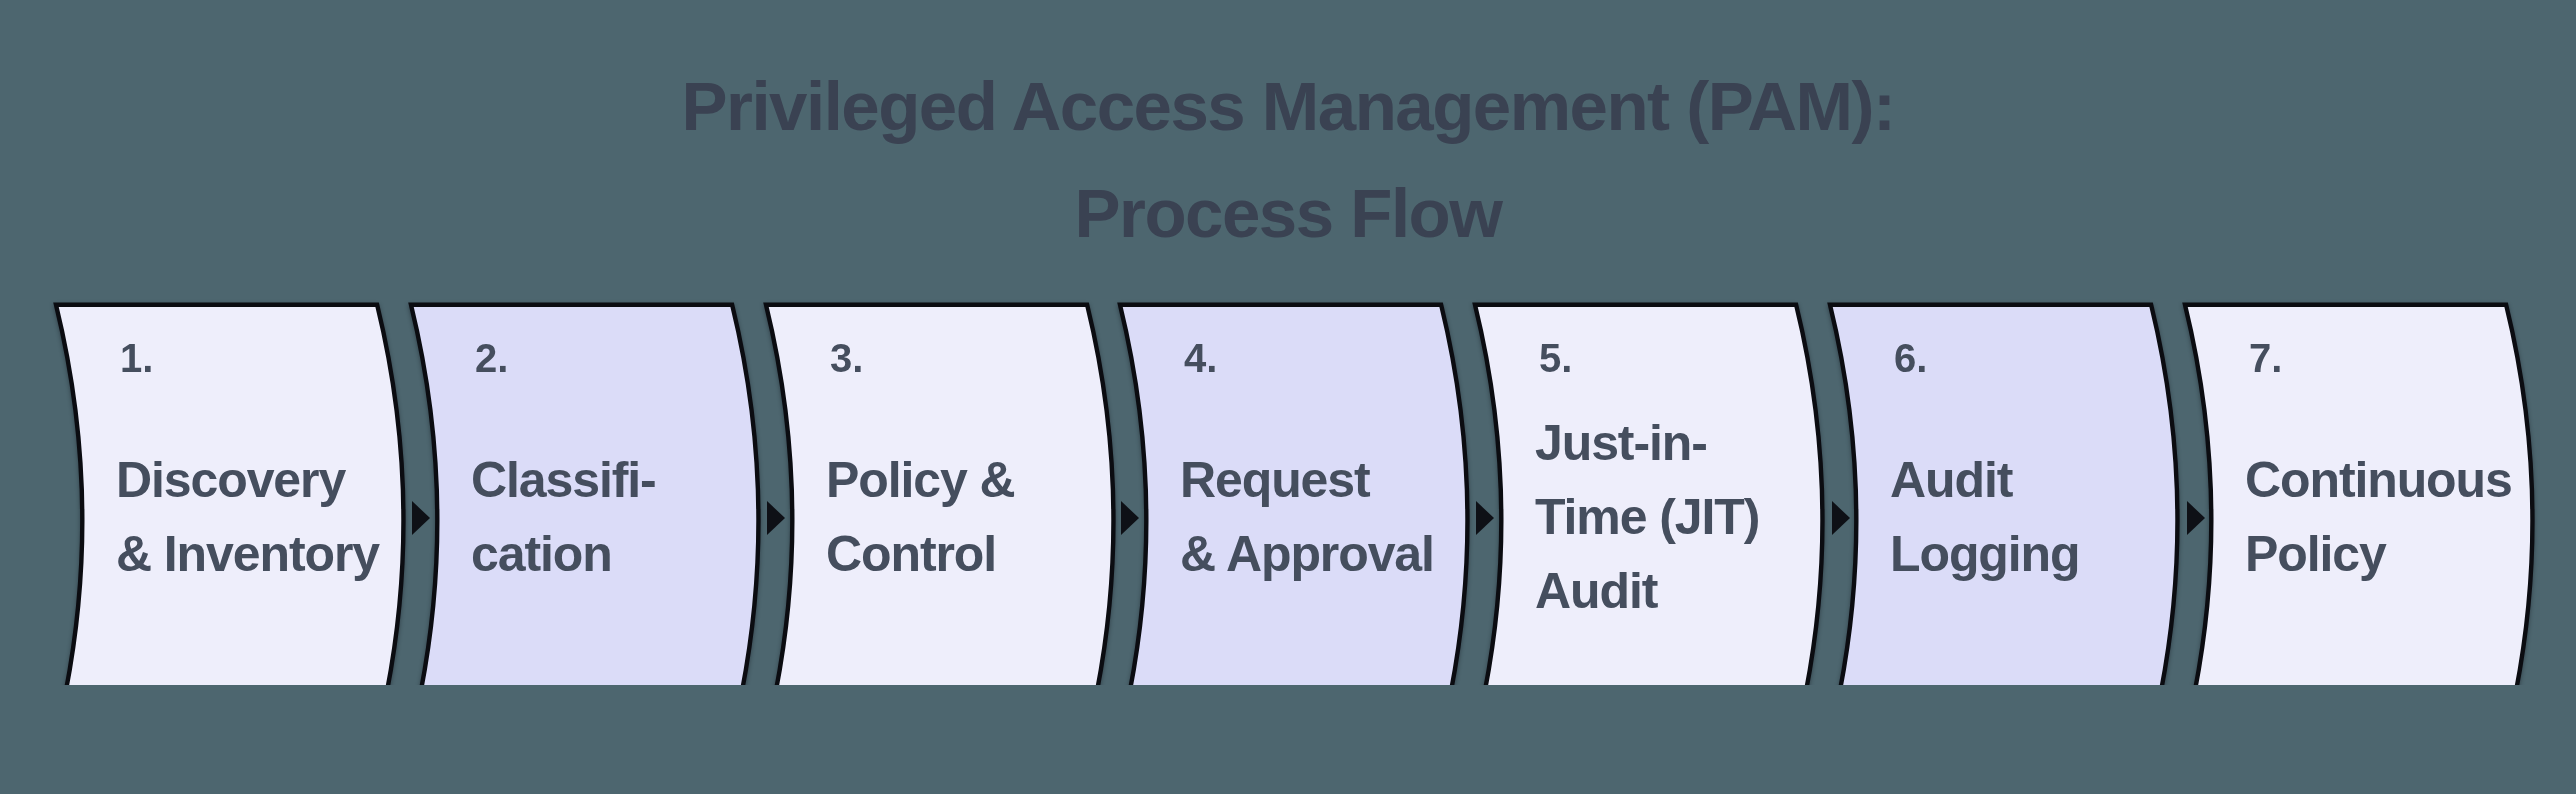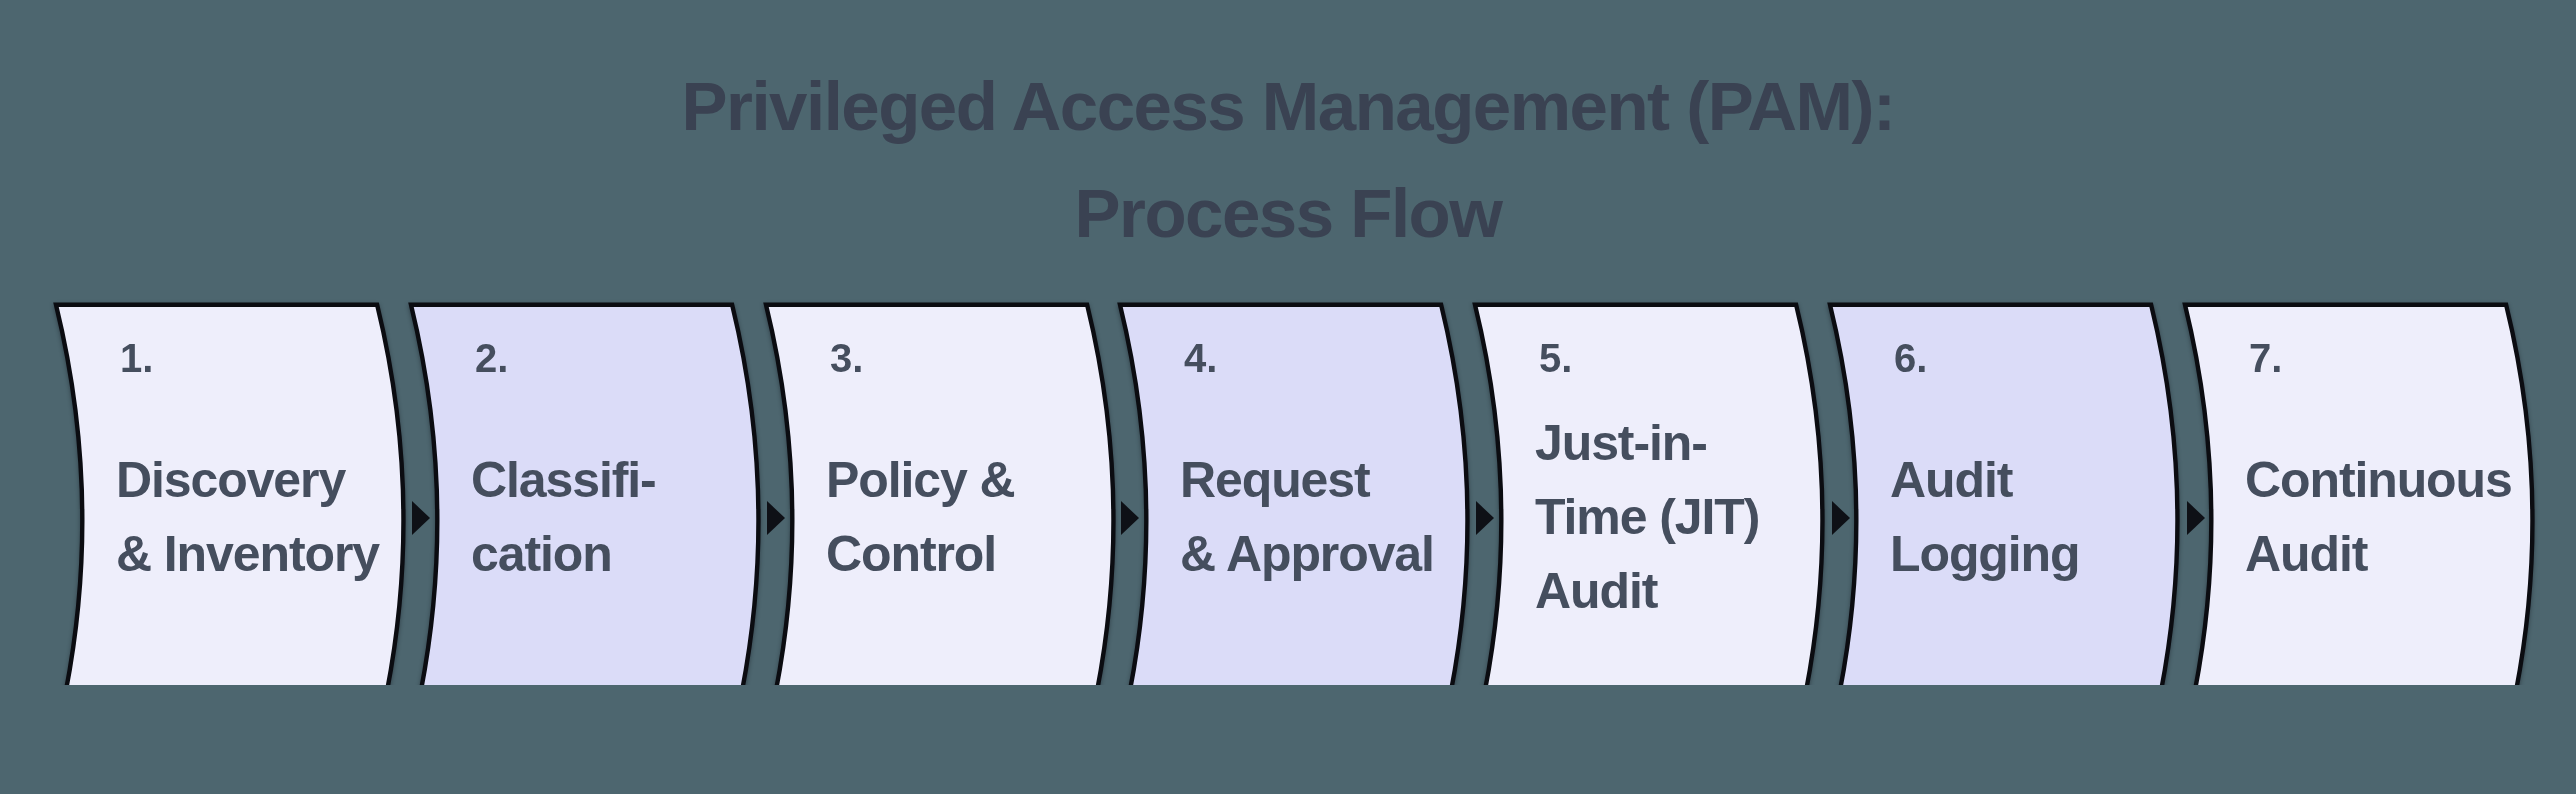--- a/index.html
+++ b/index.html
@@ -122,21 +122,21 @@
     <div class="label">Audit
 Logging</div>
   </div>
 
   <div class="card light" style="left:2182px">
     <svg class="shape" viewBox="-12 -12 531 622" aria-hidden="true">
       <path class="flag" d="M4,4 L443,4 Q515,299 443,594 L4,594 Q76,299 4,4 Z"></path>
     </svg>
     <div class="num">7.</div>
     <div class="label">Continuous
-Audit</div>
+Policy</div>
   </div>
 
   <div class="arrow" style="left:412px"></div>
   <div class="arrow" style="left:767px"></div>
   <div class="arrow" style="left:1121px"></div>
   <div class="arrow" style="left:1476px"></div>
   <div class="arrow" style="left:1832px"></div>
   <div class="arrow" style="left:2187px"></div>
 
 </div>

